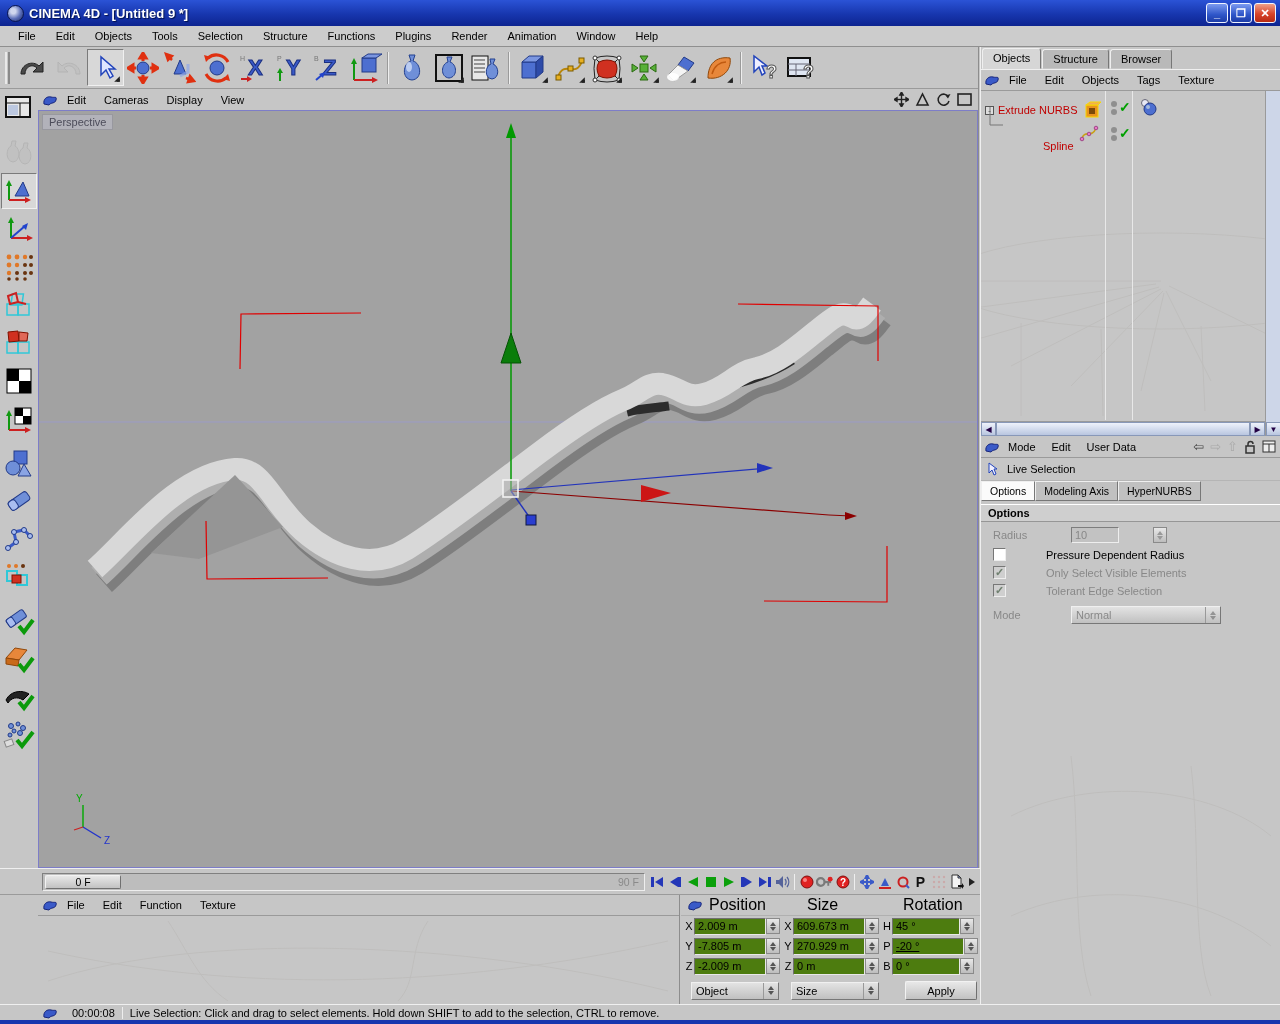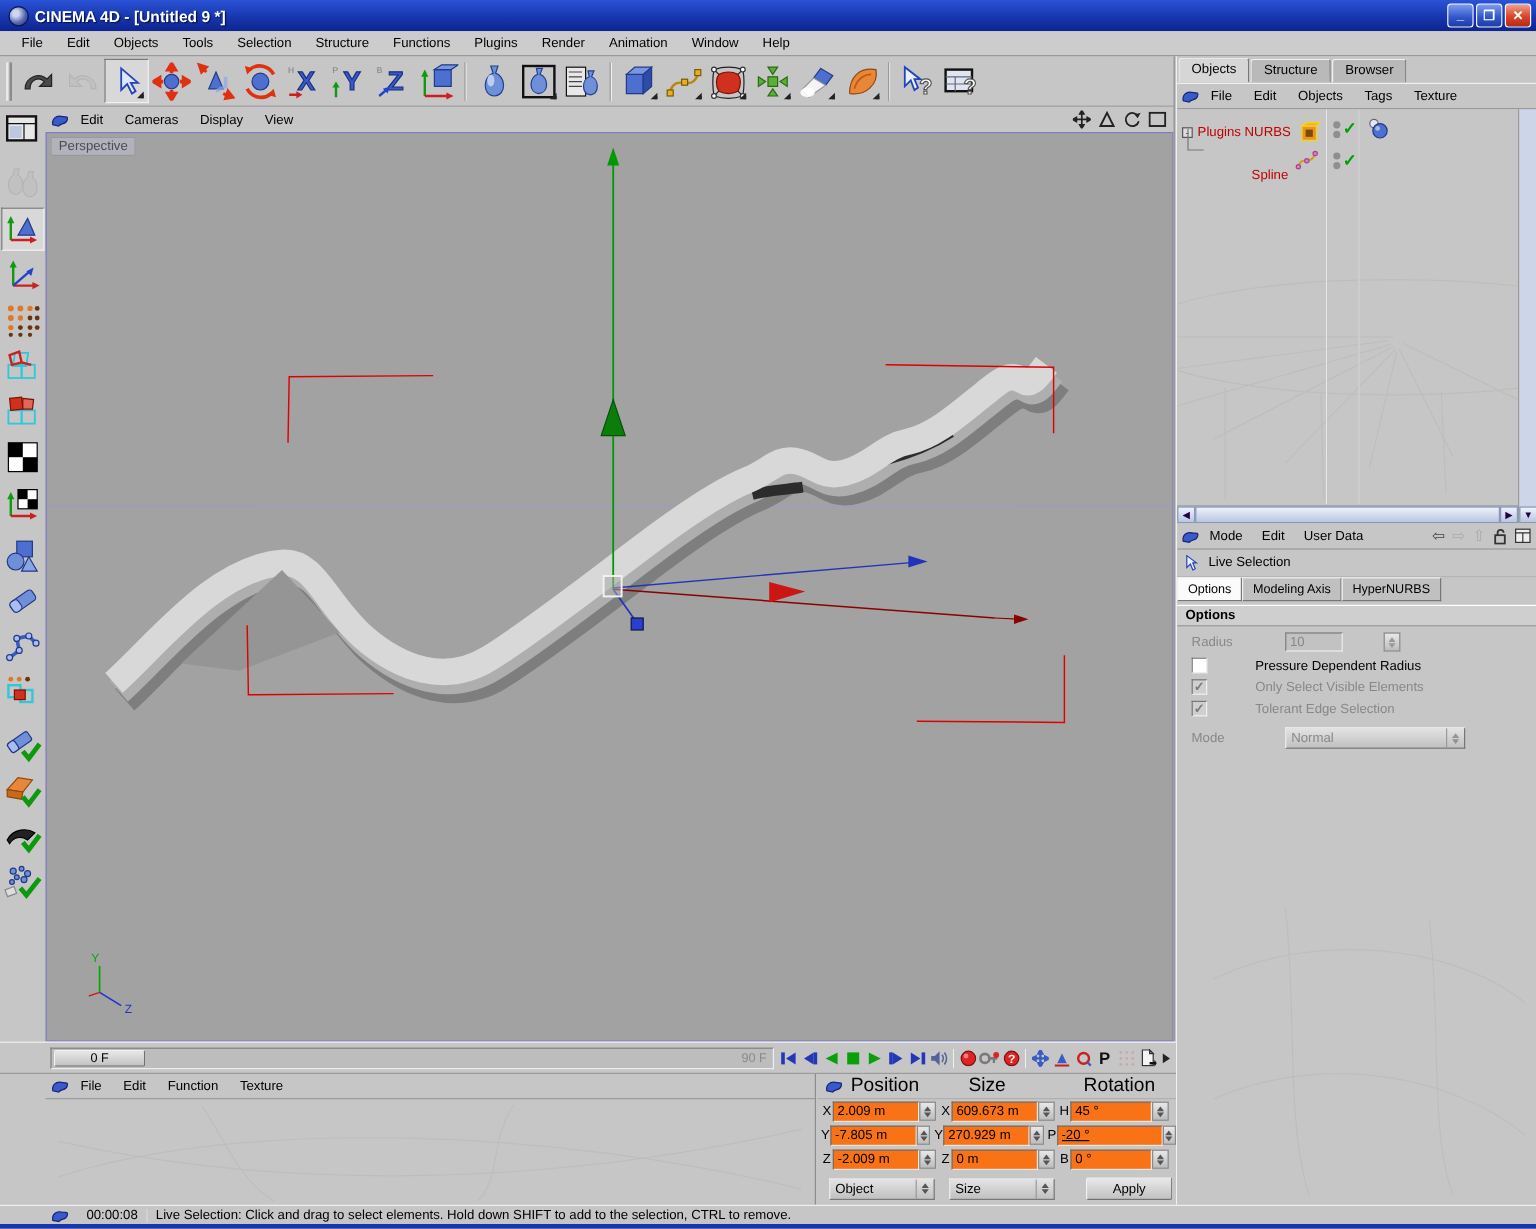--- a/index.html
+++ b/index.html
@@ -127,21 +127,21 @@
   .mat-menu{height:21px;display:flex;align-items:center;border-bottom:1px solid #9a9a9a;padding-left:4px;}
   .mat-menu .menu-item{padding:2px 9px;}
 
   
   .coords{position:absolute;left:681px;top:895px;width:299px;height:109px;background:#c6c6c6;}
   .co-head{height:21px;display:flex;align-items:center;gap:0;border-bottom:1px solid #b0b0b0;}
   .co-head span{font-size:16px;}
   .co-grid{position:relative;}
   .co-row{display:flex;align-items:center;height:20px;margin-top:0px;}
   .axis-l{width:10px;text-align:center;margin-left:3px;}
-  .cfield{width:72px;height:17px;background:#f97316;border:1px solid;border-color:#6f6f6f #e8e8e8 #e8e8e8 #6f6f6f;
+  .cfield{width:72px;height:17px;background:#4d7c0f;border:1px solid;border-color:#6f6f6f #e8e8e8 #e8e8e8 #6f6f6f;
     font-size:11px;padding:0 3px;font-family:"Liberation Sans",sans-serif;}
   .co-bottom{display:flex;align-items:center;margin-top:5px;}
   .apply-btn{width:72px;height:19px;background:linear-gradient(180deg,#e8e8e8,#c2c2c2);
     border:1px solid;border-color:#f2f2f2 #707070 #707070 #f2f2f2;border-radius:2px;
     display:flex;align-items:center;justify-content:center;}
 
   
   .statusbar{position:absolute;left:0;top:1004px;width:1280px;height:16px;background:#c6c6c6;
     border-top:1px solid #efefef;display:flex;align-items:center;}
   .sb-time{margin-left:14px;}
@@ -669,21 +669,21 @@
             <ellipse cx="180" cy="80" rx="220" ry="48"></ellipse>
             <path d="M-40 80 L180 80 M-30 110 L175 83 M-10 140 L178 86 M30 165 L180 88 M90 185 L182 90 M160 190 L183 92 M230 180 L185 90 M300 140 L188 85"></path>
             <path d="M-40 80 L-42 190 M40 122 L40 215 M120 128 L122 215 M220 125 L224 210"></path>
           </g>
         </svg>
       <div class="om-colsep" style="left:124px;"></div>
       <div class="om-colsep" style="left:151px;"></div>
 
       <div class="tree-row" style="left:4px;top:8px;width:280px;">
         <span class="expander">-</span>
-        <span class="obj-name">Plugins NURBS</span>
+        <span class="obj-name">Extrude NURBS</span>
         <svg width="18" height="18" viewBox="0 0 18 18" style="margin-left:2px">
             <rect x="3" y="4" width="12" height="12" fill="#e8941e" stroke="#f8d800"></rect>
             <rect x="6" y="7" width="6" height="6" fill="#7a4a08"></rect>
             <path d="M3 4 L7 1 L18 1 L15 4 Z" fill="#f0b050" stroke="#f8d800"></path>
           </svg>
       </div>
       <div style="position:absolute;left:130px;top:10px;display:flex;flex-direction:column;gap:2px;">
         <span style="width:6px;height:6px;border-radius:50%;background:#8f8f8f;"></span>
         <span style="width:6px;height:6px;border-radius:50%;background:#8f8f8f;"></span>
       </div>
@@ -987,21 +987,21 @@
             <span class="tri-u"></span>
             <span class="tri-d"></span>
           </span>
         <span class="axis-l">Y</span>
         <input class="cfield" value="270.929 m" style="">
         <span class="stp">
             <span class="tri-u"></span>
             <span class="tri-d"></span>
           </span>
         <span class="axis-l">P</span>
-        <input class="cfield" style="width: 88px; text-decoration: underline;" value="-20 °">
+        <input class="cfield" style="width: 72px; text-decoration: underline;" value="-20 °">
         <span class="stp">
             <span class="tri-u"></span>
             <span class="tri-d"></span>
           </span>
       </div>
       <div class="co-row">
         <span class="axis-l">Z</span>
         <input class="cfield" value="-2.009 m" style="">
         <span class="stp">
             <span class="tri-u"></span>

